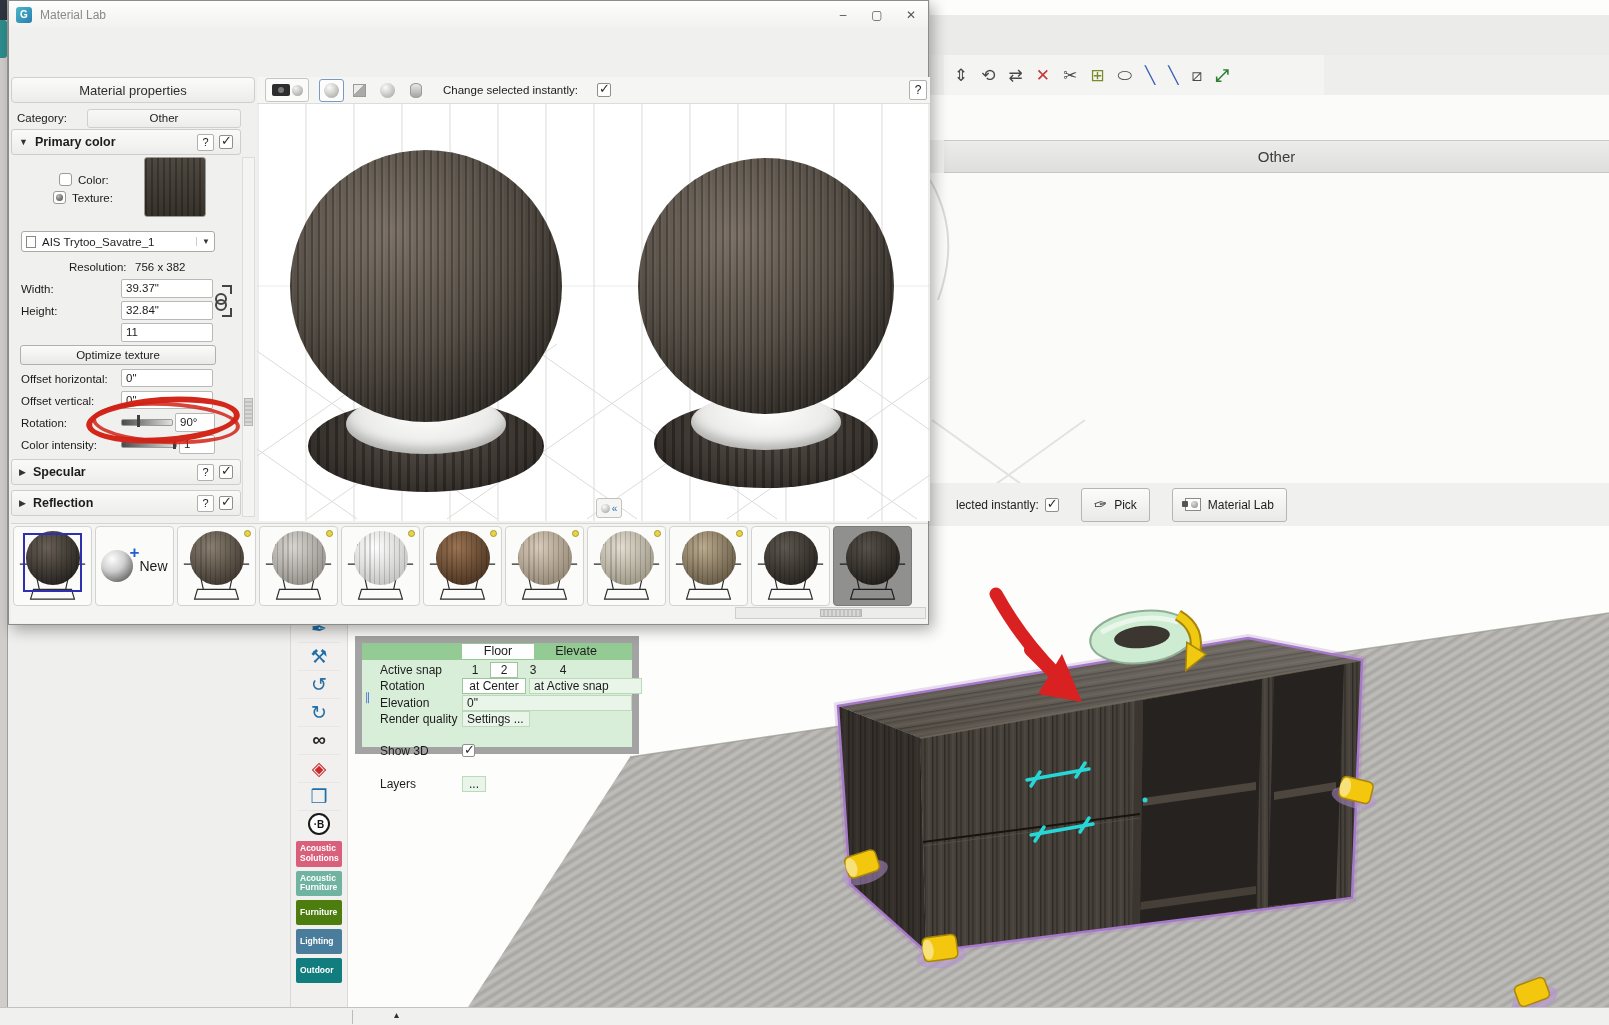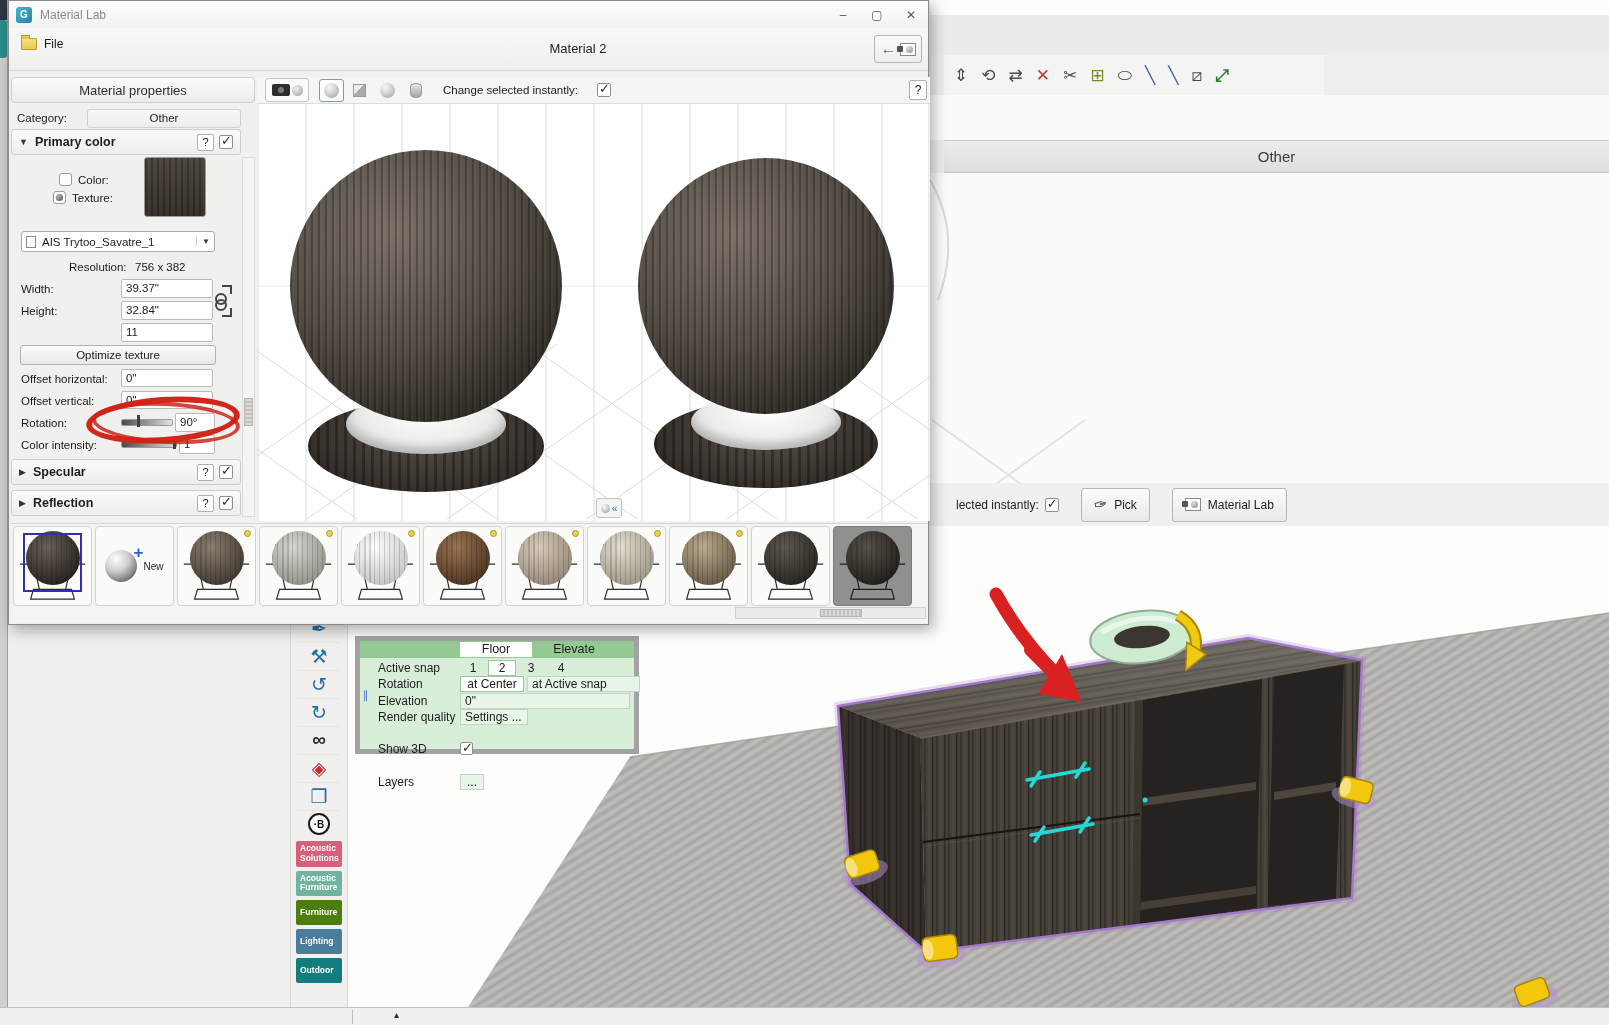--- a/index.html
+++ b/index.html
@@ -55,21 +55,21 @@
     display:flex; align-items:center; justify-content:center; font-weight:bold; font-size:10px; color:#111; }
   .cat-btn { width:46px; min-height:25px; margin:4px auto; border-radius:2px; color:#fff;
     font-size:8.5px; font-weight:bold; display:flex; align-items:center; padding:3px 4px; line-height:1.15; cursor:default; }
 
   
   .viewport { left:348px; top:526px; width:1261px; height:481px; background:#fdfdfc; }
   .scene { position:absolute; left:0; top:0; }
 
   
   .snap-panel { left:355px; top:636px; width:284px; height:118px; background:#d9eed9;
-    border:5px solid #a3a3a3; font-size:12px; color:#1c1c1c; }
+    border:7px solid #a3a3a3; font-size:12px; color:#1c1c1c; }
   .snap-head { position:absolute; left:0; top:0; width:100%; height:17px; background:#94cb94; }
   .tab { position:absolute; top:1px; height:15px; text-align:center; font-size:12.5px; line-height:15px; cursor:default; }
   .tab.on { background:#fff; }
   .sp-row { position:absolute; left:0; width:100%; height:16px; line-height:16px; }
   .sp-lbl { position:absolute; left:18px; }
   .sp-box { position:absolute; background:#e8f5e8; border:1px solid #bcd9bc; height:16px; line-height:14px;
     font-size:12px; padding:0 4px; cursor:default; }
   .sp-box.white { background:#fff; border-color:#9fc59f; text-align:center; }
   .sp-box.flat { background:transparent; border-color:transparent; }
   .snap-grip { position:absolute; left:3px; top:48px; color:#4a6fd0; font-size:11px; letter-spacing:-1px; }
@@ -204,21 +204,21 @@
     border-radius:50%;
     background:repeating-linear-gradient(90deg, rgba(0,0,0,.16) 0 1.5px, transparent 1.5px 5px),
       radial-gradient(circle at 38% 30%, var(--hi,#ccc), var(--lo,#555) 86%); }
   .sel-frame { position:absolute; left:9px; right:9px; top:6px; bottom:13px; border:2px solid #2f2fb0; }
   .dot { position:absolute; right:4px; top:3px; width:7px; height:7px; border-radius:50%;
     background:#e8d44a; border:1px solid #a8982a; }
   .thumb-new { display:flex; align-items:center; justify-content:center; gap:6px; }
   .chrome { width:32px; height:32px; border-radius:50%; position:relative;
     background:radial-gradient(circle at 35% 28%, #fdfdfd, #cfcfcf 40%, #7d7d7d 72%, #3f3f3f 100%); }
   .plus { position:absolute; right:-6px; top:-7px; color:#1f5fd0; font-weight:bold; font-size:17px; }
-  .new-lbl { font-size:10px; }
+  .new-lbl { font-size:14px; }
   .tstrip-scroll { position:absolute; right:2px; bottom:4px; width:191px; height:12px;
     background:#ececea; border:1px solid #cfcfcd; }
   .tthumb { position:absolute; left:84px; top:1px; width:42px; height:8px;
     background:repeating-linear-gradient(90deg,#d8d8d6 0 2px,#c2c2c0 2px 4px); border:1px solid #b5b5b3; }
 </style>
 </head>
 <body>
 
 <div class="abs bg-top1"></div>
 <div class="abs bg-top2"></div>
@@ -459,31 +459,20 @@
 
 <div class="abs dialog">
   <div class="titlebar">
     <span class="app-icon">G</span>
     <span class="tb-title">Material Lab</span>
     <span class="win-btns">
       <span class="win-btn">–</span>
       <span class="win-btn">▢</span>
       <span class="win-btn">✕</span>
     </span>
-  </div>
-  <div class="menubar">
-    <div class="file-btn">
-      <span class="folder"></span>
-      <span>File</span>
-    </div>
-    <div class="mat-title">Material 2</div>
-    <div class="back-btn">
-      <span class="back-arrow">←</span>
-      <span class="mini-win"></span>
-    </div>
   </div>
 
   <div class="leftpanel">
     <div class="lp-header">Material properties</div>
     <span class="lp-label" style="left:6px;top:35px;">Category:</span>
     <div class="cat-value">Other</div>
 
     <div class="section" style="top:52px;">
       <span class="tri">▼</span>
       <span class="sec-title">Primary color</span>

